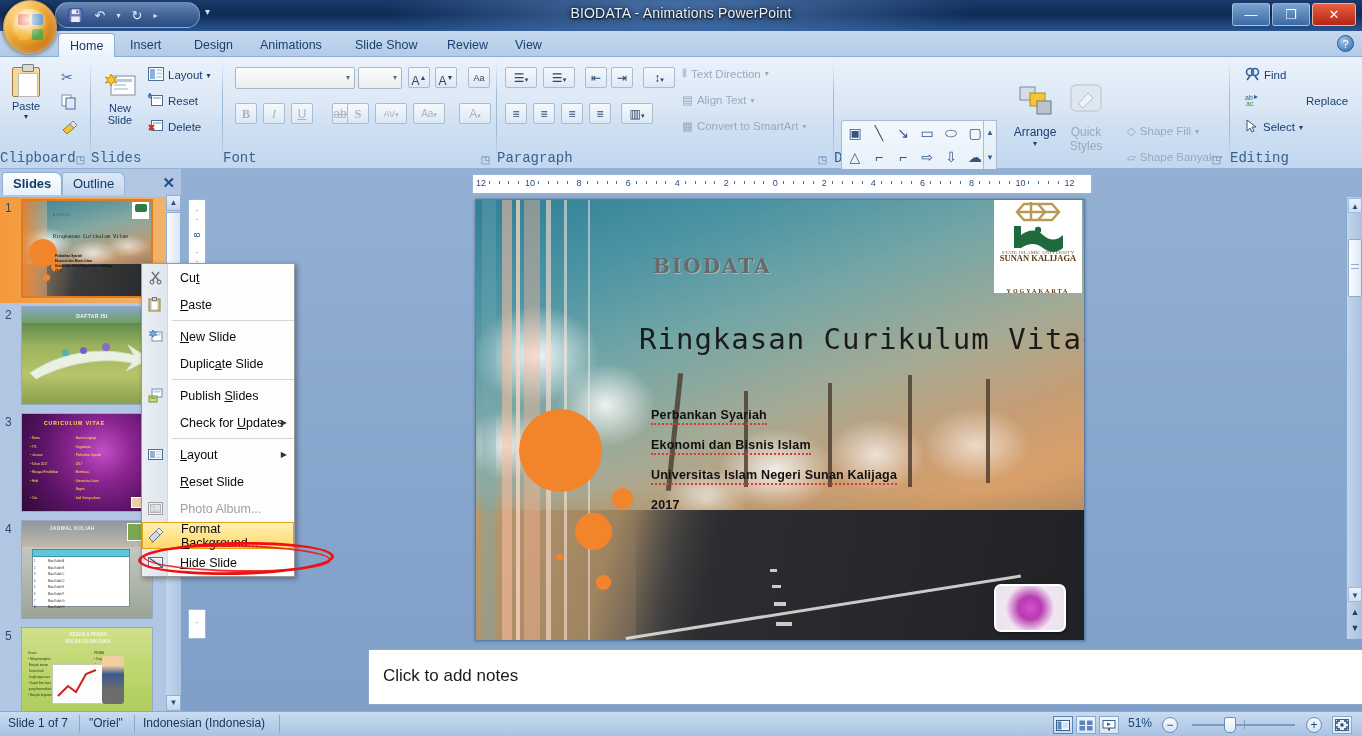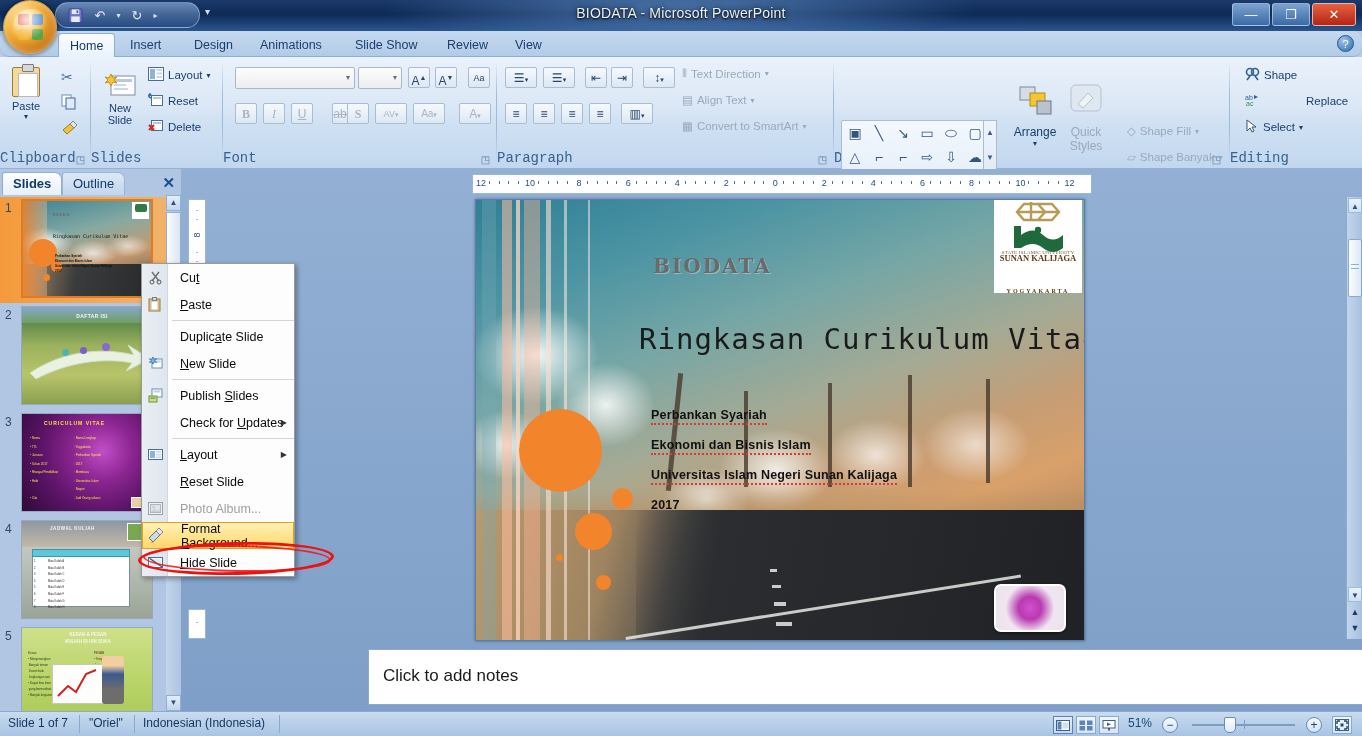--- a/index.html
+++ b/index.html
@@ -64,21 +64,20 @@
             color:#fff; font-size:13px; }
   #btn-min { left:1232px; background:linear-gradient(to bottom,#7ba2cf,#3a6aa5); }
   #btn-max { left:1272px; background:linear-gradient(to bottom,#7ba2cf,#3a6aa5); }
   #btn-close{ left:1312px; width:44px; background:linear-gradient(to bottom,#e8603f,#b32517); border-color:#e7b6ab;}
 
   
   #tabstrip {
     position:absolute; left:0; top:31px; width:1362px; height:26px;
     background: linear-gradient(to bottom, #c5d9ef 0%, #b3cbe8 100%);
     border-bottom:1px solid #8faed2;
-    border-radius:9px;
   }
   .tab {
     position:absolute; top:2px; height:24px; padding:0 11px; line-height:24px;
     color:#1b3e6f; font-size:12.5px; cursor:pointer;
     border-top-left-radius:4px; border-top-right-radius:4px;
   }
   .tab.active {
     background: linear-gradient(to bottom,#fbfdff,#e9f2fb);
     border:1px solid #8faed2; border-bottom:none; color:#12365f;
   }
@@ -284,21 +283,21 @@
                pointer-events:none; transform:rotate(-1.2deg); }
   #redcircle2 { position:absolute; left:143px; top:545px; width:188px; height:27px;
                border:2.5px solid #ee1111; border-radius:50%/50%; z-index:70;
                pointer-events:none; transform:rotate(1deg); opacity:.85;}
 </style>
 </head>
 <body>
 
 <div id="titlebar">
   <div class="glow"></div>
-  <div id="win-title">BIODATA - Microsoft PowerPoint</div>
+  <div id="win-title">BIODATA - Animations PowerPoint</div>
 </div>
 
 <div id="orb">
   <div class="sq s1"></div>
   <div class="sq s2"></div>
   <div class="sq s3"></div>
   <div class="sq s4"></div>
   <div class="inner"></div>
 </div>
 
@@ -535,21 +534,21 @@
   </div>
   <div class="gsep" style="left:1229px"></div>
 
   <div class="rgroup" style="left:1230px; width:132px;">
     <div class="smbtn" style="left:12px; top:9px;">
       <span><svg width="15" height="14" viewBox="0 0 15 14">
             <circle cx="5" cy="5" r="3.5" fill="none" stroke="#2f5f96" stroke-width="1.6"></circle>
             <circle cx="10" cy="5" r="3.5" fill="none" stroke="#2f5f96" stroke-width="1.6"></circle>
             <path d="M5 9 l-3 4 M10 9 l3 4" stroke="#2f5f96" stroke-width="1.6"></path>
           </svg></span>
-      <span>Shape</span>
+      <span>Find</span>
     </div>
     <div class="smbtn" style="left:12px; top:35px;gap:46px;">
       <span><svg width="15" height="14" viewBox="0 0 15 14">
             <text x="0" y="7" font-size="7" fill="#2f5f96" font-family="sans-serif">ab</text>
             <text x="1" y="13" font-size="7" fill="#3c8f3c" font-family="sans-serif">ac</text>
             <path d="M9 2 l4 2 l-4 2" fill="#2f5f96"></path>
           </svg></span>
       <span>Replace</span>
         <span style="font-size:8px">▾</span>
     </div>
@@ -831,31 +830,31 @@
           <svg width="15" height="15" viewBox="0 0 15 15">
             <rect x="1" y="2" width="11" height="12" fill="#e8c277" stroke="#9c7b3e"></rect>
             <rect x="3" y="4" width="7" height="9" fill="#fff" stroke="#b9b9b9"></rect>
             <rect x="4.5" y="0.5" width="4" height="3" fill="#d8d8d8" stroke="#7c7c7c"></rect>
           </svg>
         </span>
         <span class="mlabel"><u>P</u>aste</span>
       </div>
       <div class="msep"></div>
       <div class="mi">
-        <span class="mlabel">Duplic<u>a</u>te Slide</span>
-      </div>
-      <div class="mi">
         <span class="micon">
           <svg width="15" height="15" viewBox="0 0 15 15">
             <rect x="4" y="3" width="10" height="9" fill="#fff" stroke="#6d8fb5"></rect>
             <rect x="5.5" y="4.5" width="7" height="2" fill="#bdd0e2"></rect>
             <path d="M2 0 l1.2 2.4 l2.4 -.6 l-1.8 1.8 l1.8 1.8 l-2.4 -.6 l-1.2 2.4 l-1.2 -2.4 l-2.4 .6 l1.8 -1.8 l-1.8 -1.8 l2.4 .6 z" fill="#7fb3e8" stroke="#3f7fbf" transform="translate(3,1)"></path>
           </svg>
         </span>
         <span class="mlabel"><u>N</u>ew Slide</span>
+      </div>
+      <div class="mi">
+        <span class="mlabel">Duplic<u>a</u>te Slide</span>
       </div>
       <div class="msep"></div>
       <div class="mi">
         <span class="micon">
           <svg width="15" height="15" viewBox="0 0 15 15">
             <rect x="4" y="1" width="10" height="8" fill="#fff" stroke="#6d8fb5"></rect>
             <rect x="5.5" y="2.5" width="7" height="2" fill="#bdd0e2"></rect>
             <rect x="1" y="8" width="8" height="6" fill="#c7e08a" stroke="#6e9430"></rect>
             <rect x="2.5" y="9.5" width="5" height="1.2" fill="#6e9430"></rect>
           </svg>

